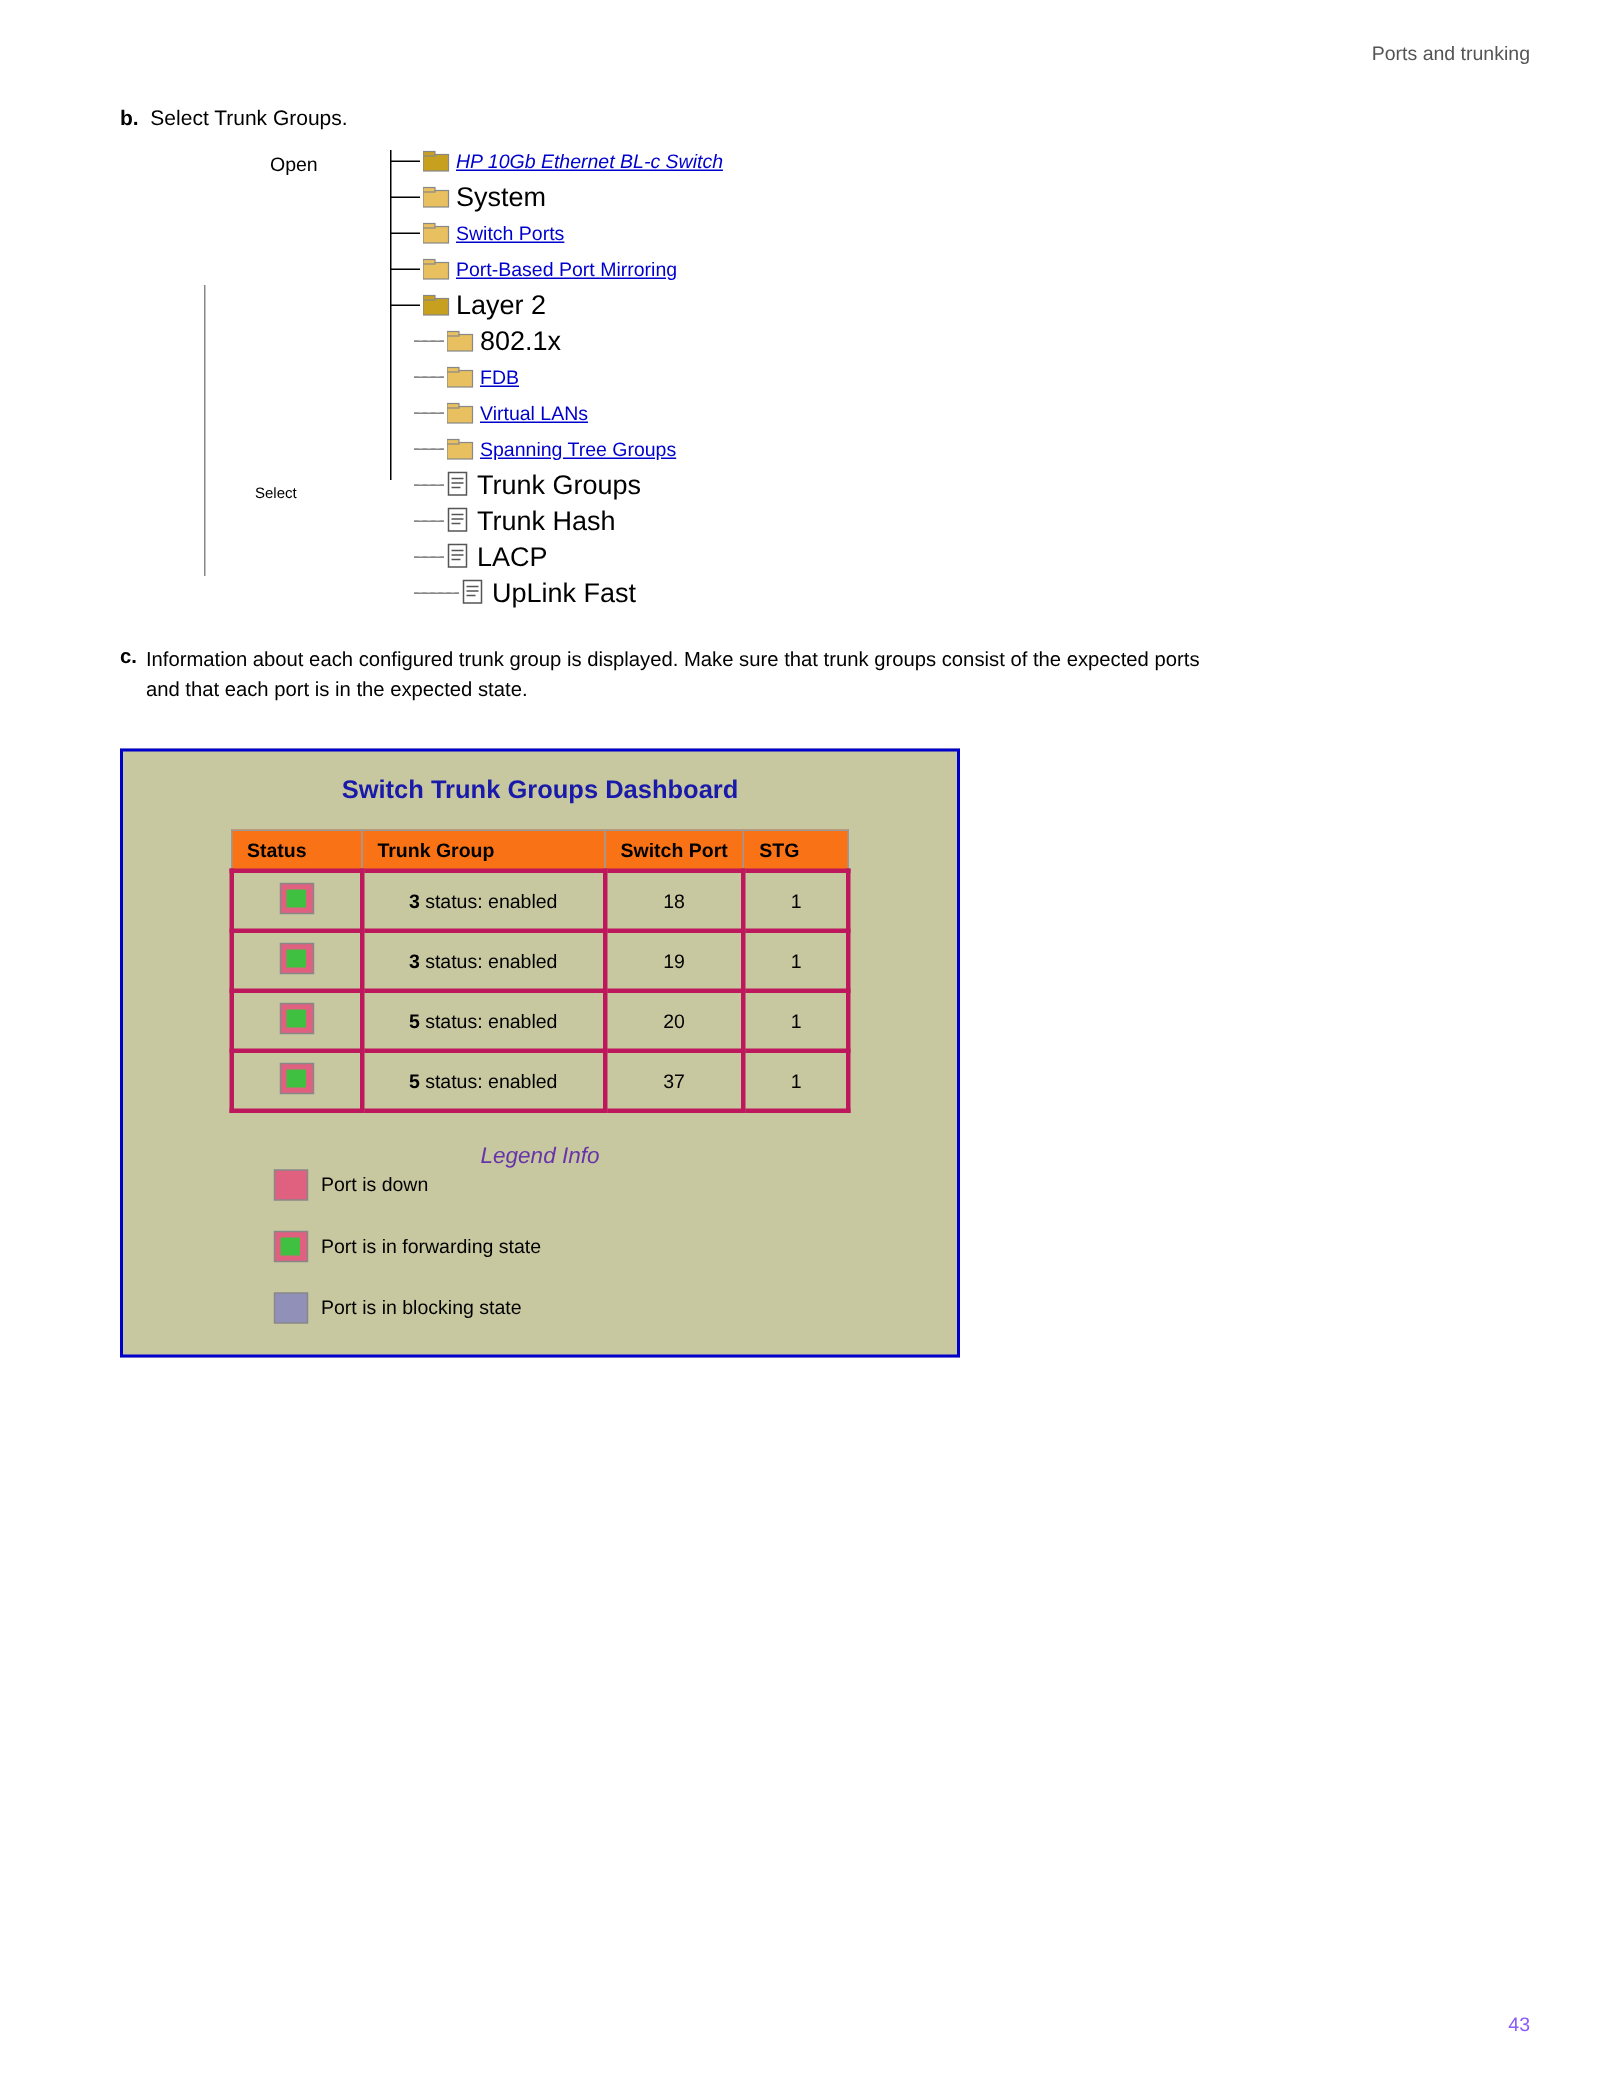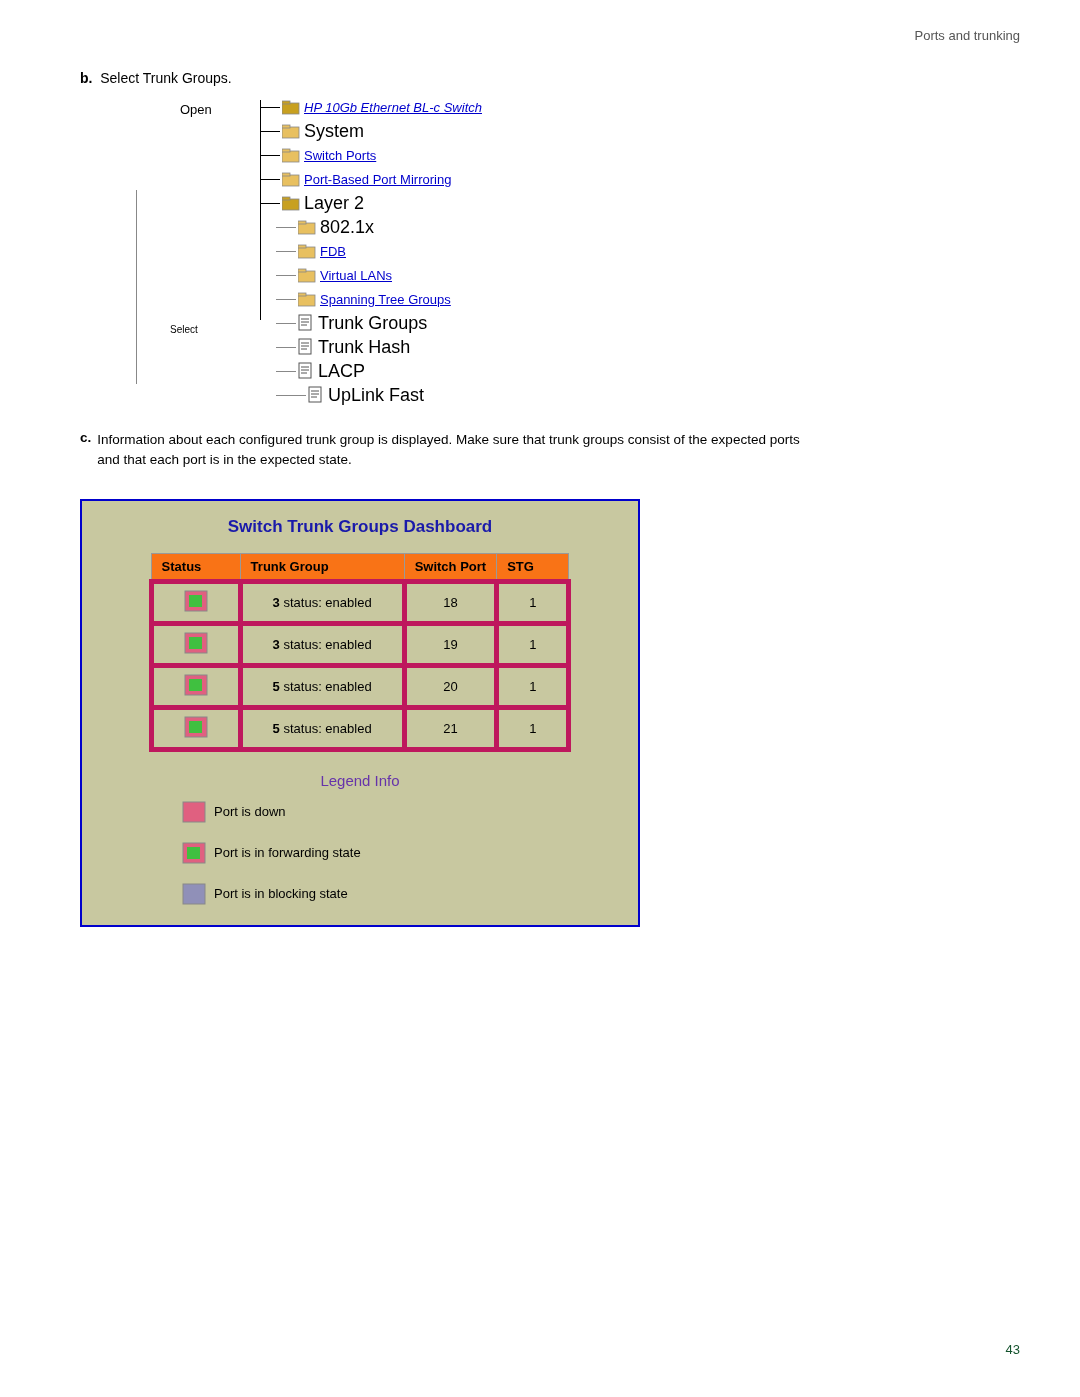--- a/index.html
+++ b/index.html
@@ -19,21 +19,21 @@
       right: 60px;
       font-size: 13px;
       color: #555;
     }
 
     .page-footer {
       position: absolute;
       bottom: 40px;
       right: 60px;
       font-size: 13px;
-      color: #14532d;
+      color: #8b5cf6;
     }
 
     .content {
       padding: 70px 80px 80px 80px;
     }
 
     
     .step-b {
       margin-bottom: 24px;
     }
@@ -100,38 +100,38 @@
     .dashboard-table th {
       border: 1px solid #999;
       padding: 5px 10px;
       font-size: 13px;
       font-weight: bold;
       background: #f97316;
       text-align: left;
     }
 
     .dashboard-table td {
-      border: 5px solid #be185d;
+      border: 3px solid #be185d;
       padding: 6px 30px;
       font-size: 13px;
       background: #c8c8a0;
       text-align: center;
       vertical-align: middle;
     }
 
     .legend-section {
       margin-top: 20px;
       text-align: center;
     }
 
     .legend-title {
       font-size: 15px;
       color: #6633aa;
       font-weight: normal;
-      margin-bottom: 12px;
+      font-style: italic;
     }
 
     .legend-items {
       display: flex;
       flex-direction: column;
       align-items: flex-start;
       padding-left: 80px;
       gap: 19px;
     }
 
@@ -353,21 +353,21 @@
               <td style="text-align: left;"><b>5 </b>status: enabled</td>
               <td>20</td>
               <td>1</td>
             </tr>
             <tr>
               <td><svg width="24" height="22" viewBox="0 0 24 22">
                   <rect x="1" y="1" width="22" height="20" fill="#e06080" stroke="#888" stroke-width="1"></rect>
                   <rect x="5" y="5" width="13" height="12" fill="#40c040"></rect>
                 </svg></td>
               <td style="text-align: left;"><b>5 </b>status: enabled</td>
-              <td>21</td>
+              <td>37</td>
               <td>1</td>
             </tr>
           </tbody>
       </table>
 
       <div class="legend-section">
         <div class="legend-title">Legend Info</div>
         <div class="legend-items" id="legend-items-container">
         <div class="legend-item">
               <svg width="24" height="22" viewBox="0 0 24 22">

